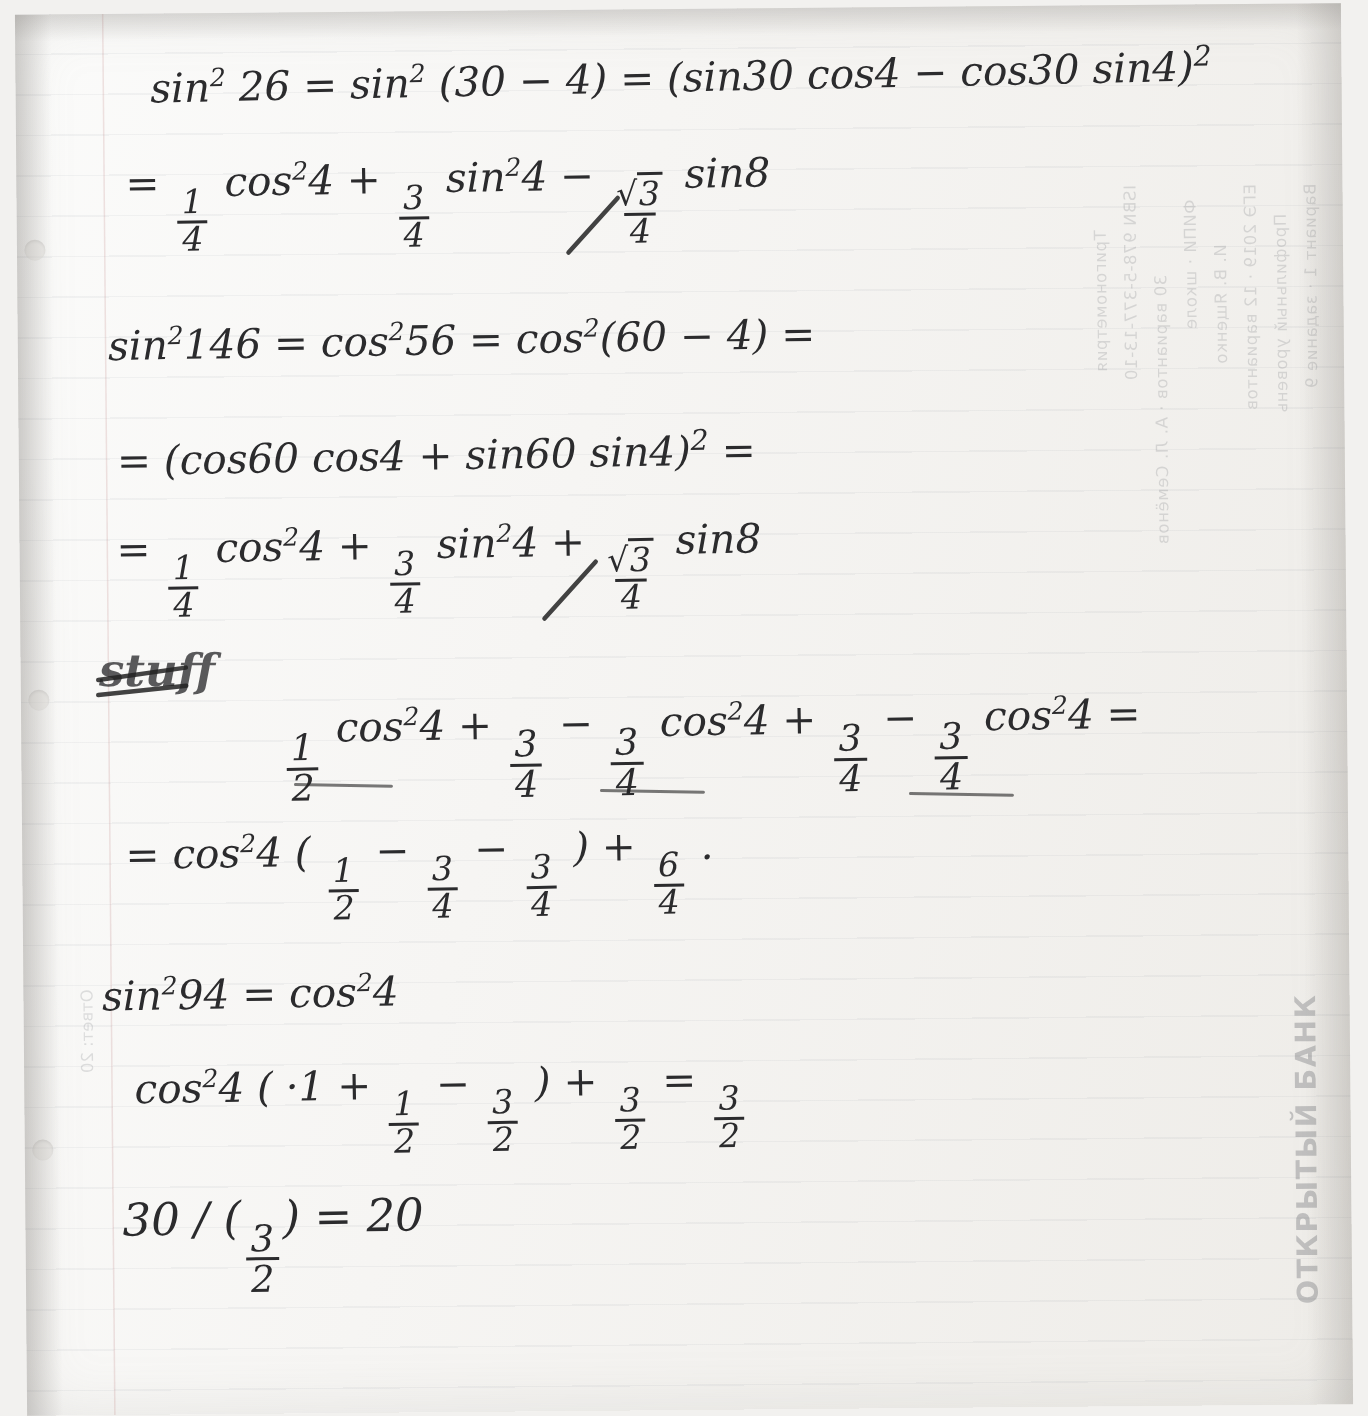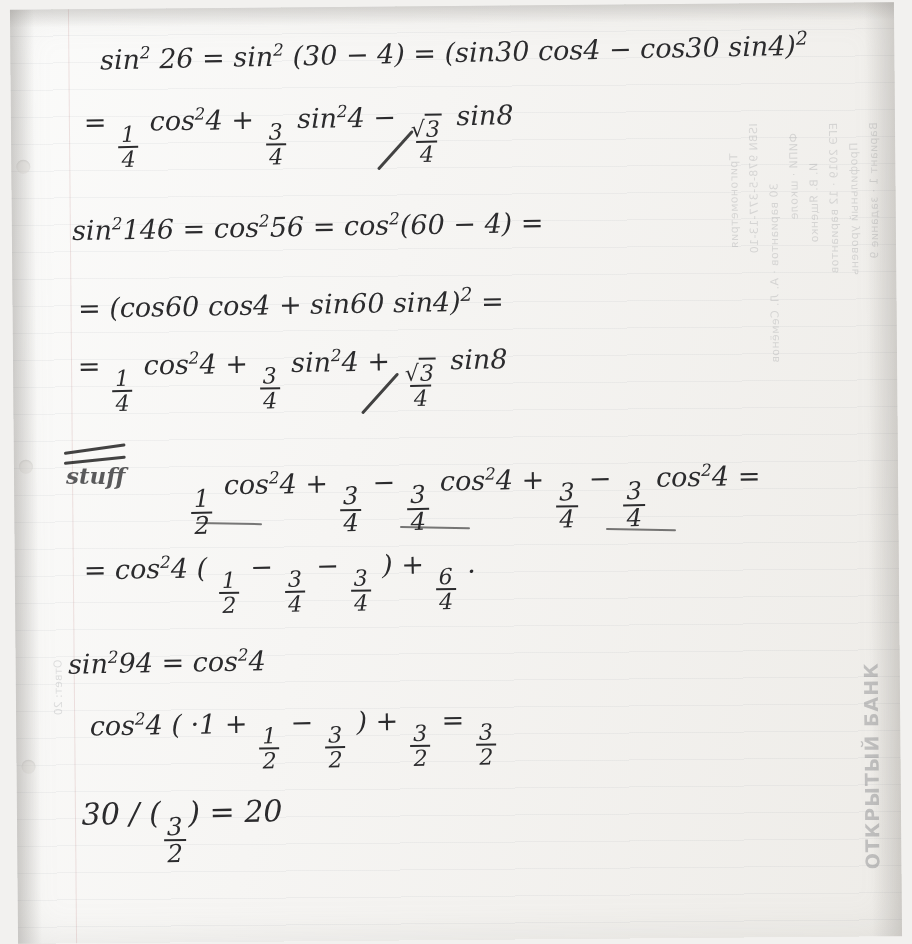--- a/index.html
+++ b/index.html
@@ -249,21 +249,21 @@
       </span>
     <span class="fn">sin</span><span class="sup">2</span>4 +
     <span class="frac">
         <span class="num"><span class="radsign">√</span><span class="rad">3</span></span>
         <span class="den">4</span>
       </span>
     <span class="fn">sin</span>8
   </div>
   <div class="strike" style="left:362px; top:412px; width:54px; transform:rotate(-48deg);"></div>
 
-  <div class="scribble" style="left:66px; top:462px; font-size:23px;">
+  <div class="scribble" style="left:66px; top:430px; font-size:30px;">
     <span style="position:relative;">
       <span style="opacity:0.8;">stuff</span>
     </span>
   </div>
   <div class="strike" style="left:64px; top:452px; width:62px; transform:rotate(-8deg);"></div>
   <div class="strike" style="left:64px; top:462px; width:62px; transform:rotate(-6deg);"></div>
 
   <div class="hand" style="left:188px; top:466px; font-size:27px; transform:rotate(-1deg);">
     <span class="frac" style="font-size:0.9em">
         <span class="num">1</span>

